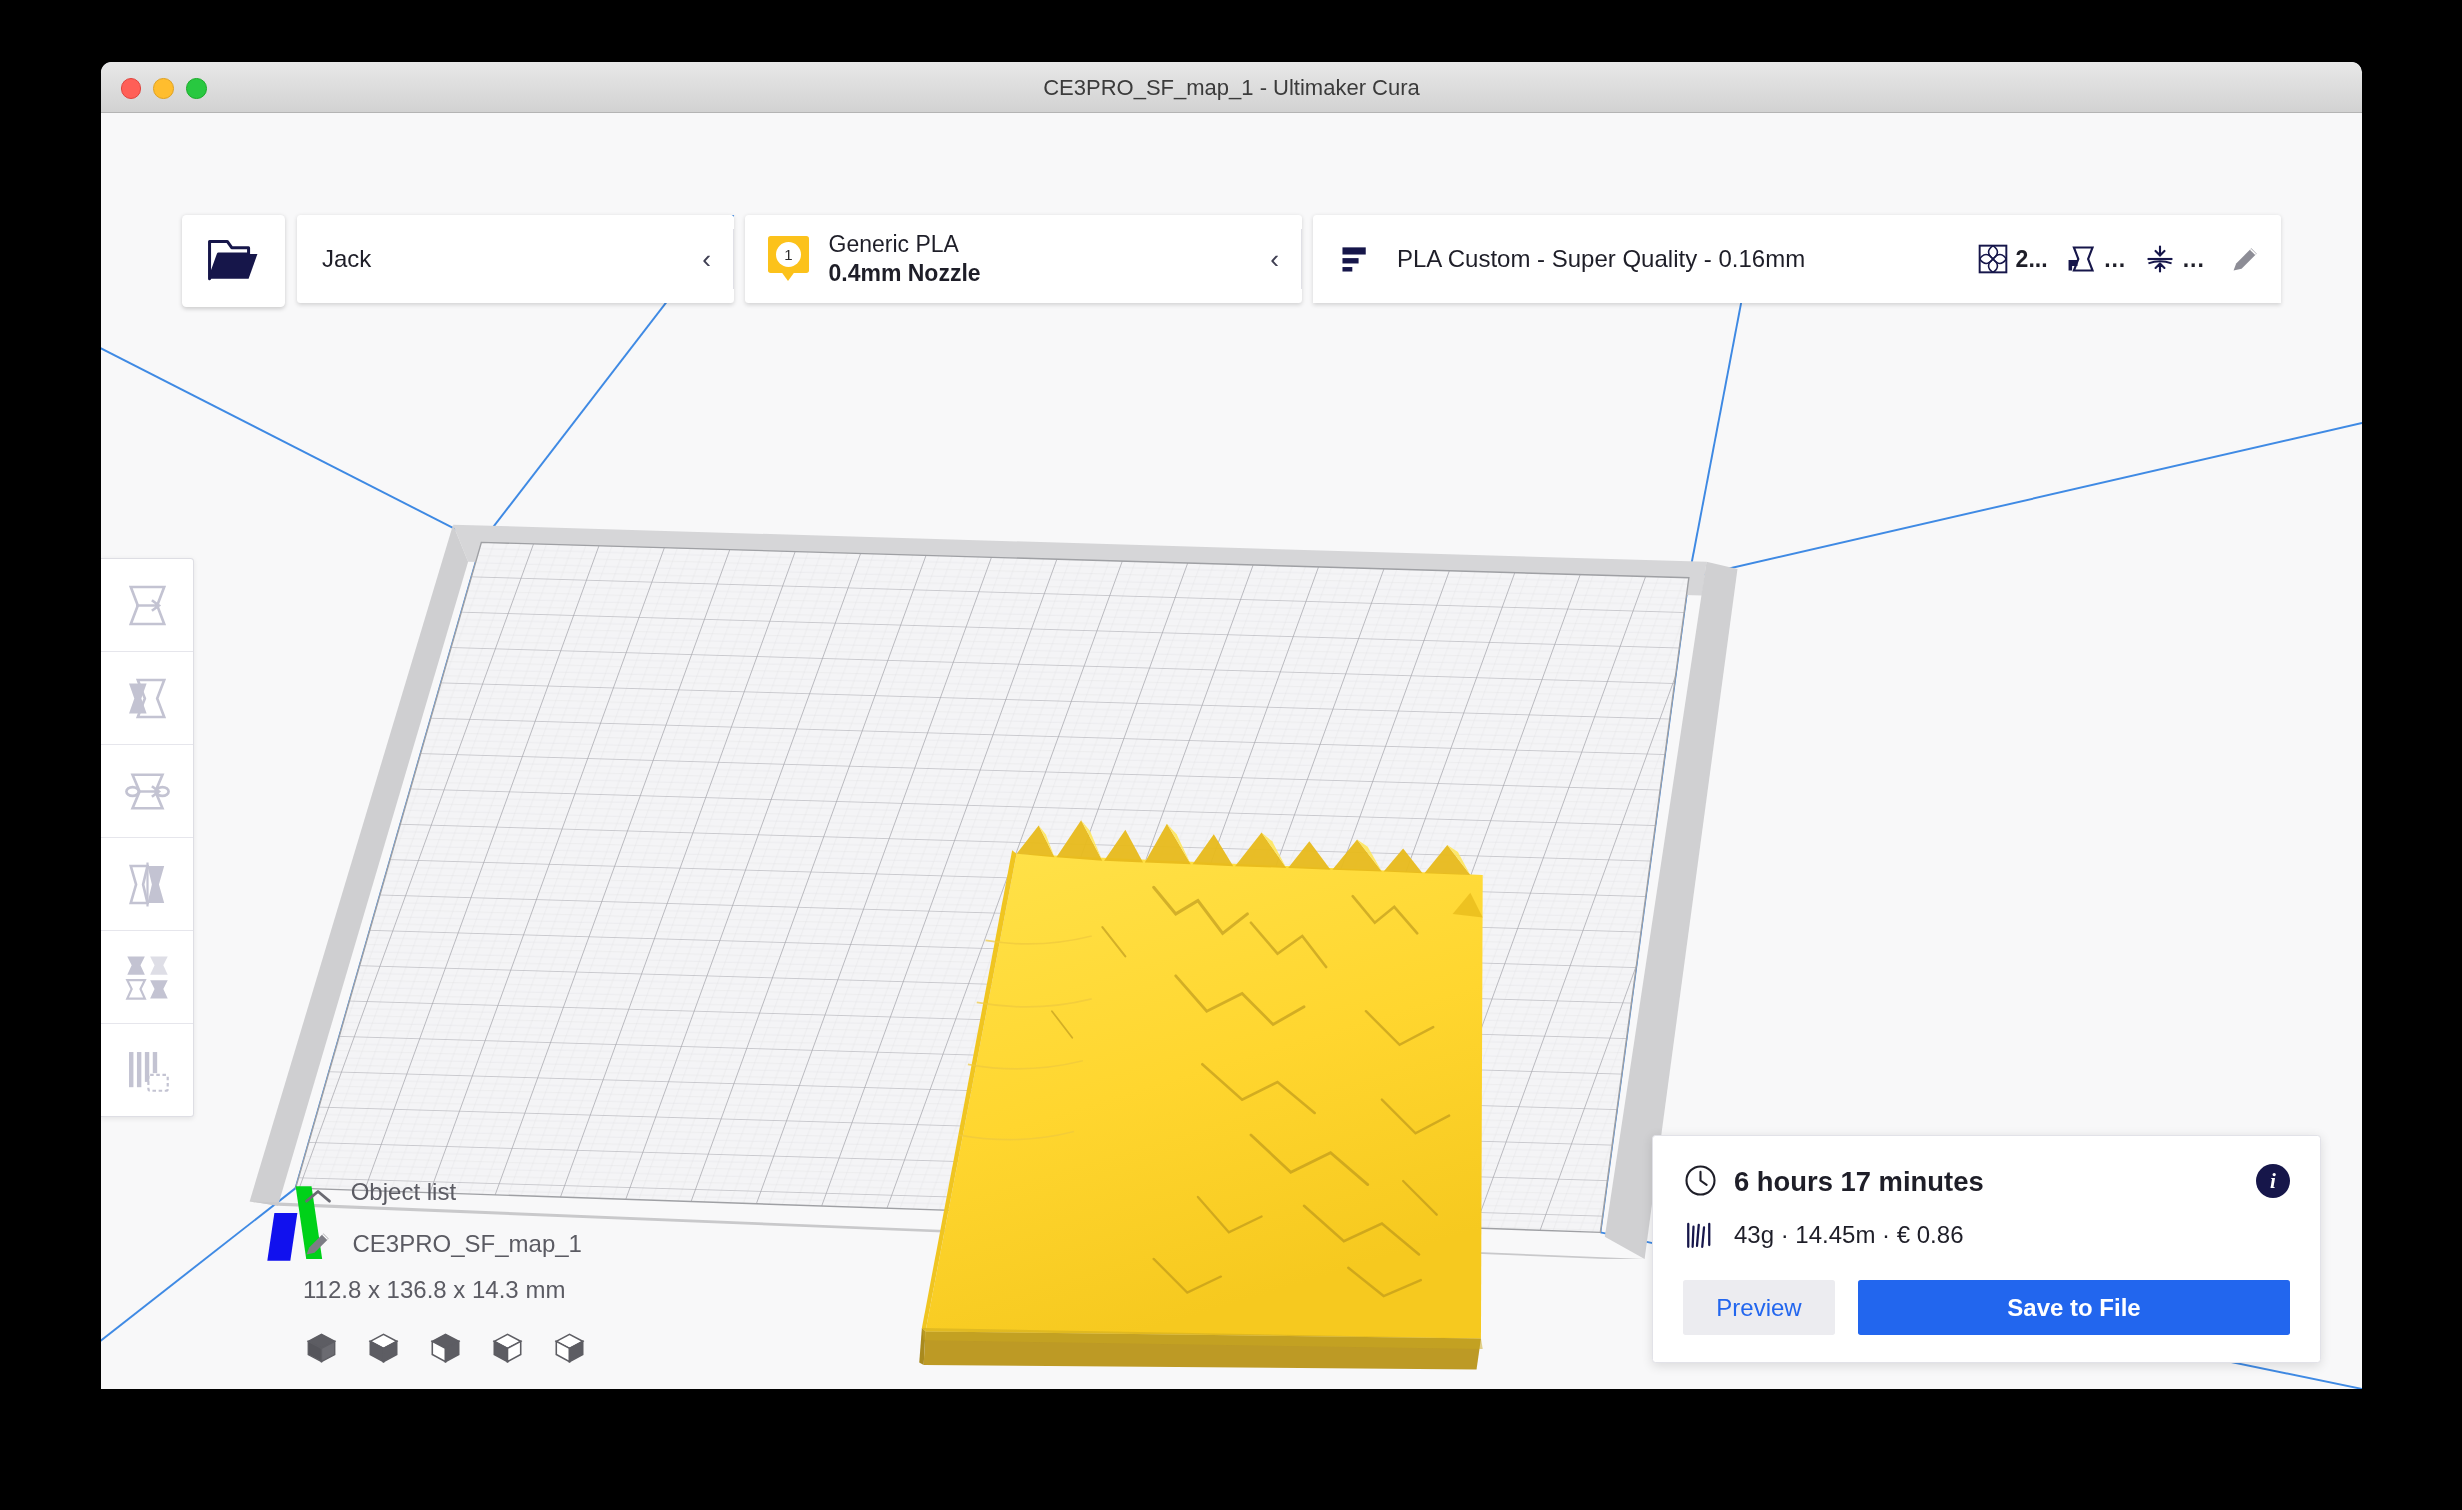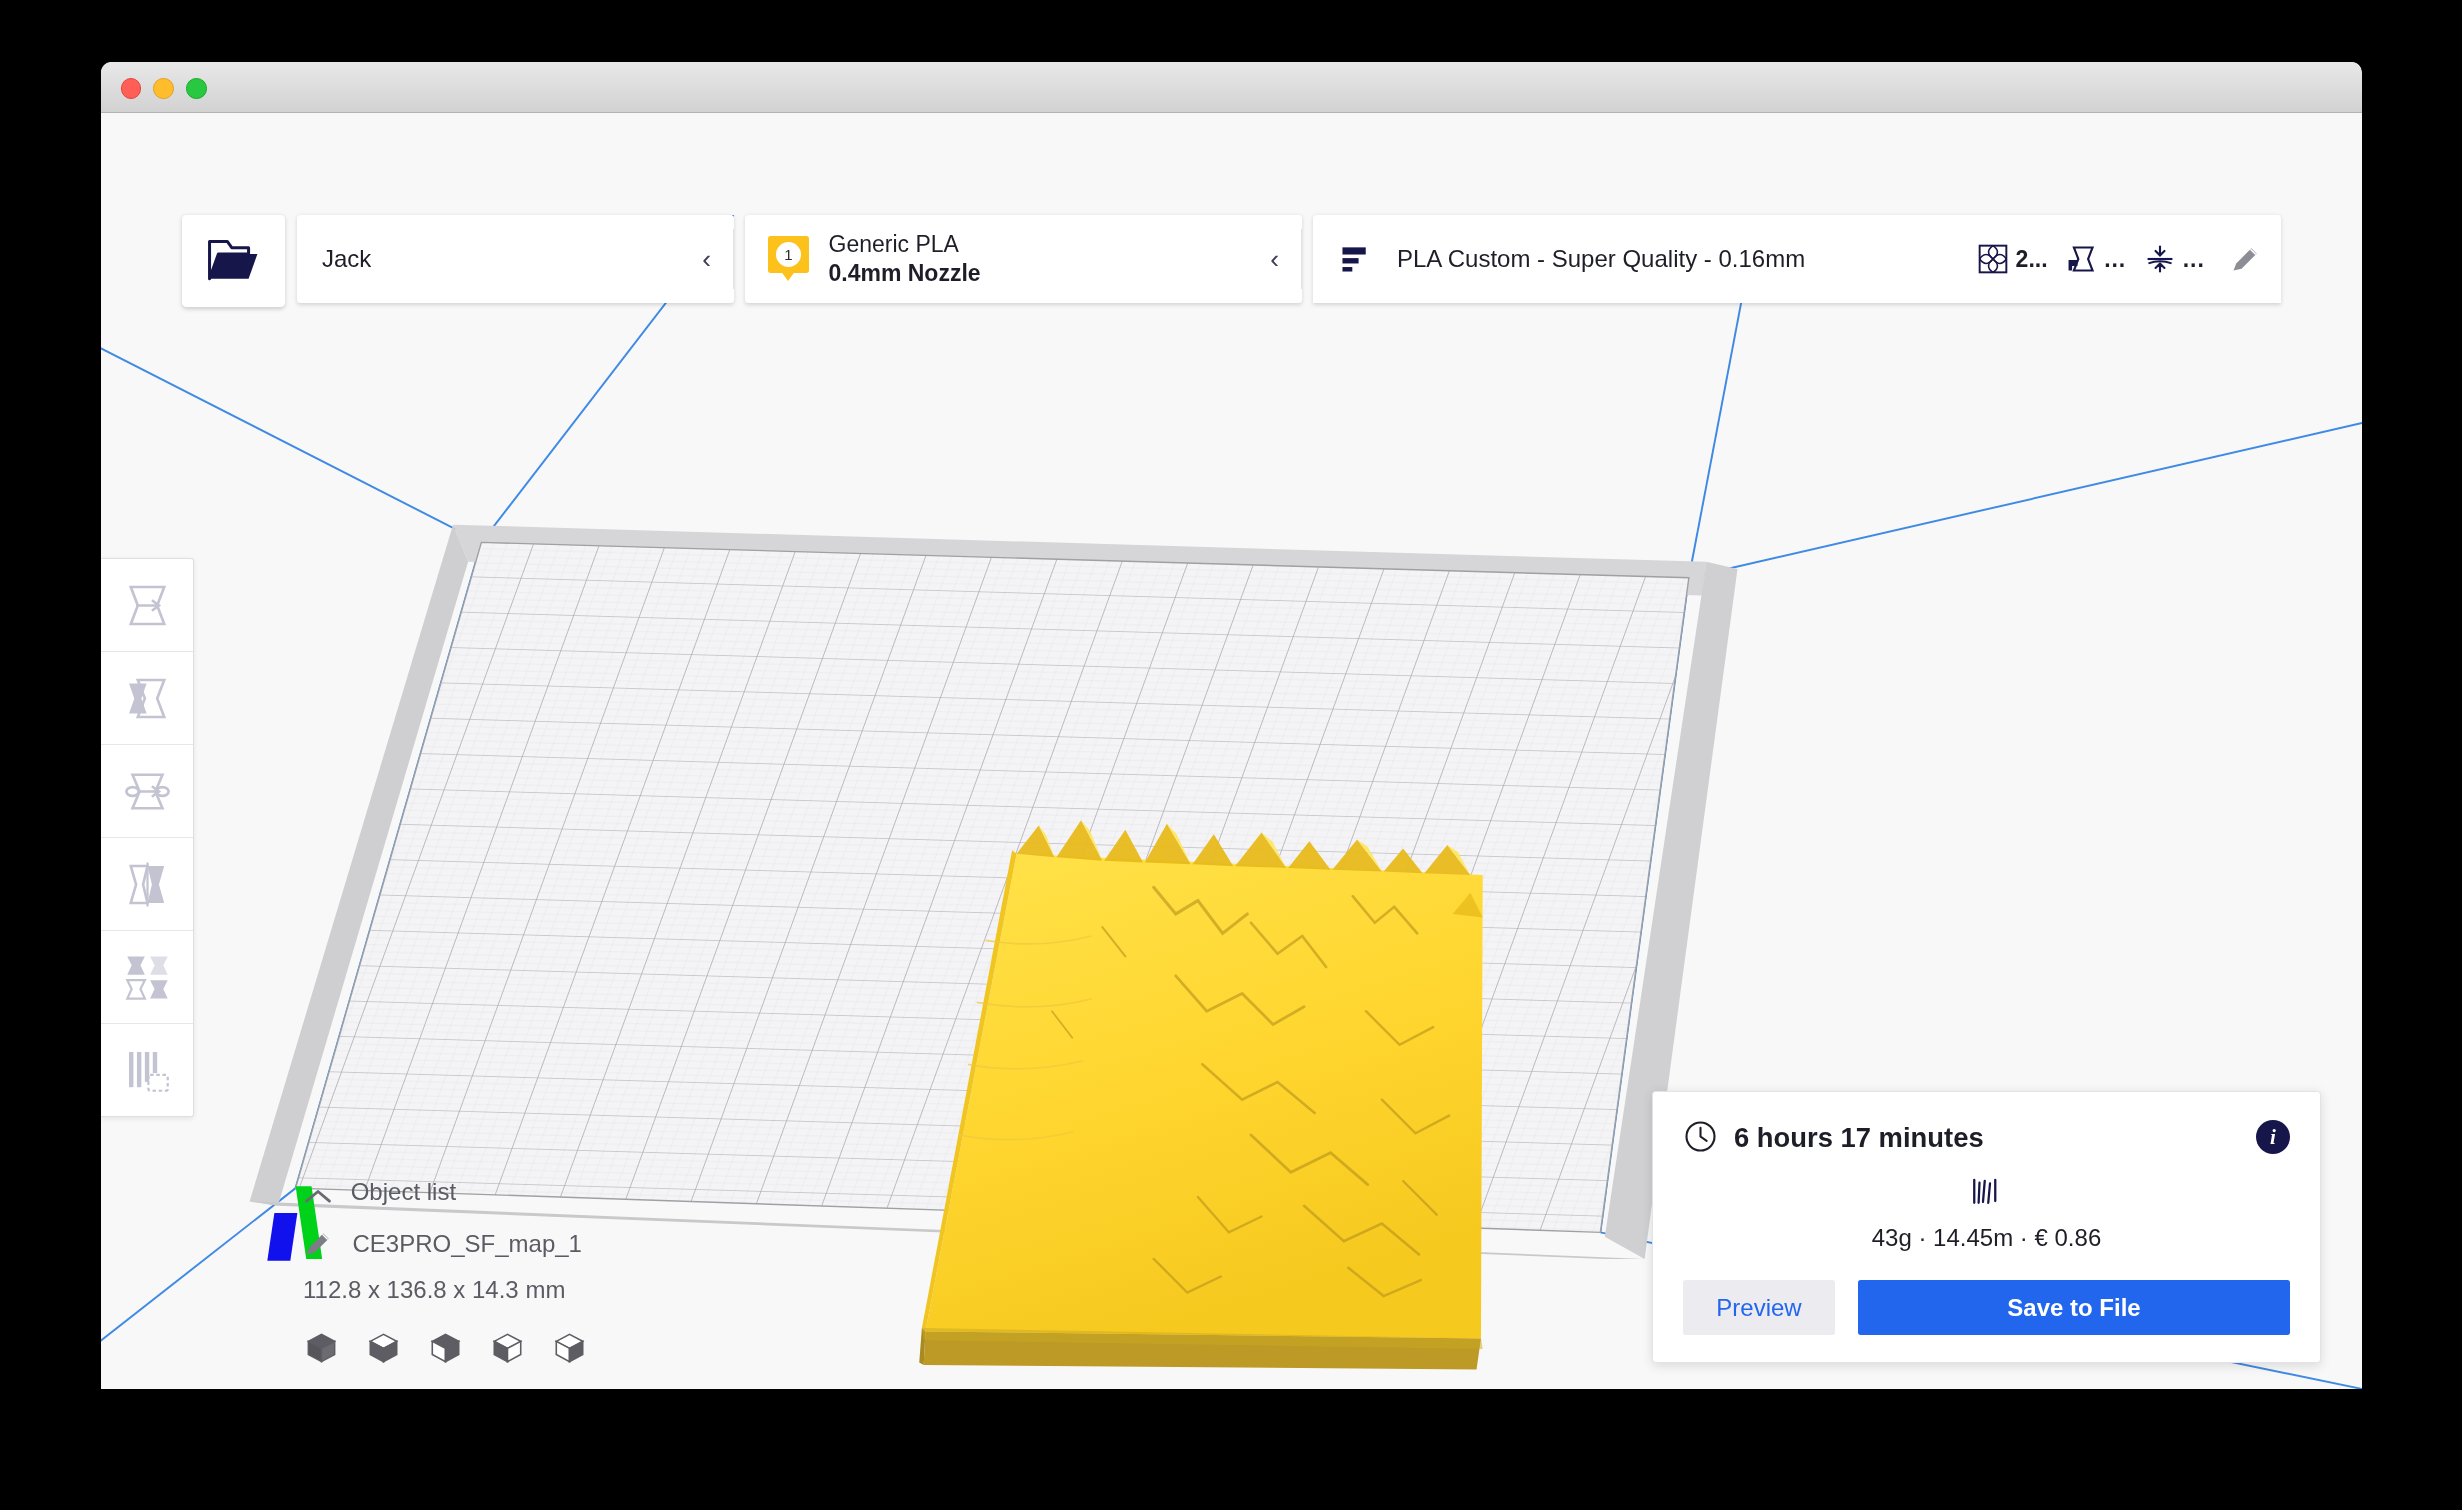--- a/index.html
+++ b/index.html
@@ -357,21 +357,20 @@
     display: flex;
     align-items: center;
     justify-content: center;
     cursor: pointer;
   }
   #pi-material-row {
     display: flex;
     align-items: center;
     gap: 16px;
     margin-top: 19.5px;
-    flex-direction: column;
   }
   #material-cost { font-size: 24px; color: #1e1e28; }
   #pi-buttons {
     display: flex;
     gap: 23px;
     margin-top: 28px;
   }
   #preview-button {
     flex: 0 0 auto;
     width: 152px;
@@ -401,20 +400,21 @@
 <body>
 
 <div id="app-window">
 
   <div id="titlebar">
     <div id="traffic-lights">
       <div class="tl tl-close"></div>
       <div class="tl tl-min"></div>
       <div class="tl tl-max"></div>
     </div>
+    <div id="window-title">CE3PRO_SF_map_1 - Ultimaker Cura</div>
   </div>
 
 
   <div id="viewport">
     <svg width="2261" height="1174" viewBox="0 0 2556 1327" style="position:absolute;left:0;top:0;">
       <defs>
         <pattern id="fineGrid" width="14.5" height="14.5" patternUnits="userSpaceOnUse">
           <path d="M 14.5 0 L 0 0 0 14.5" fill="none" stroke="#dcdce0" stroke-width="1"></path>
         </pattern>
         <pattern id="majorGrid" width="72.5" height="72.5" patternUnits="userSpaceOnUse">

